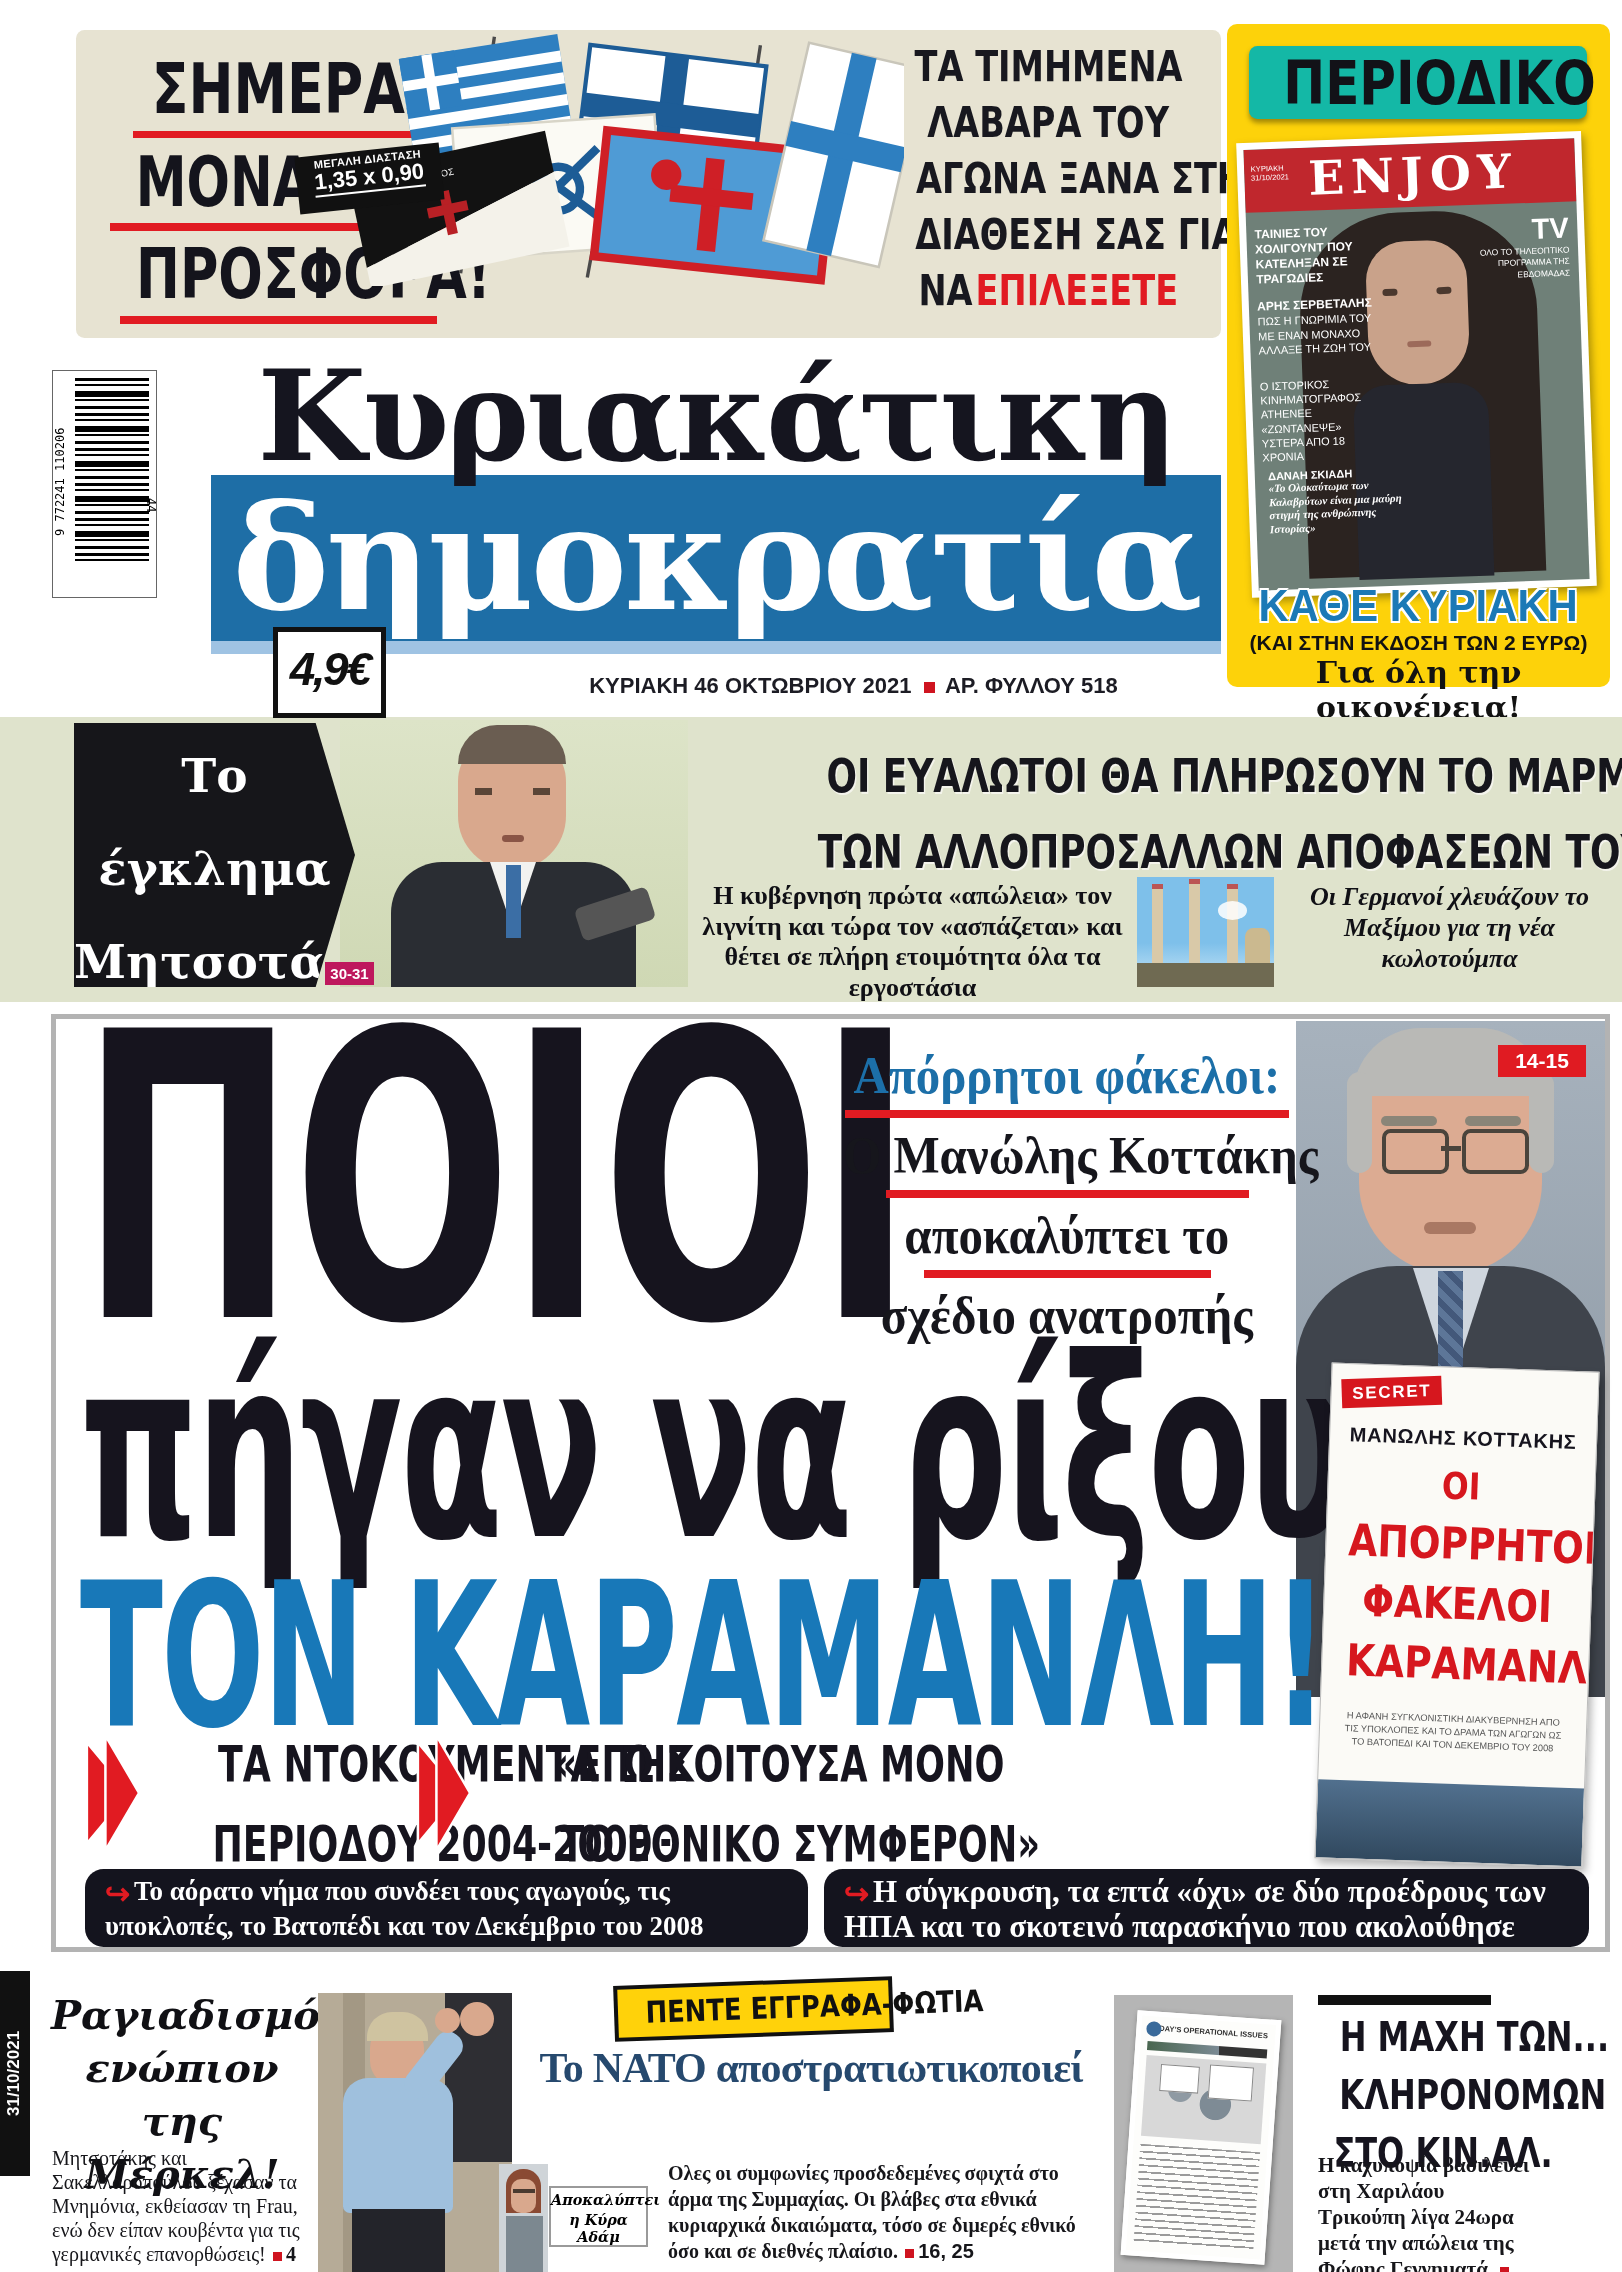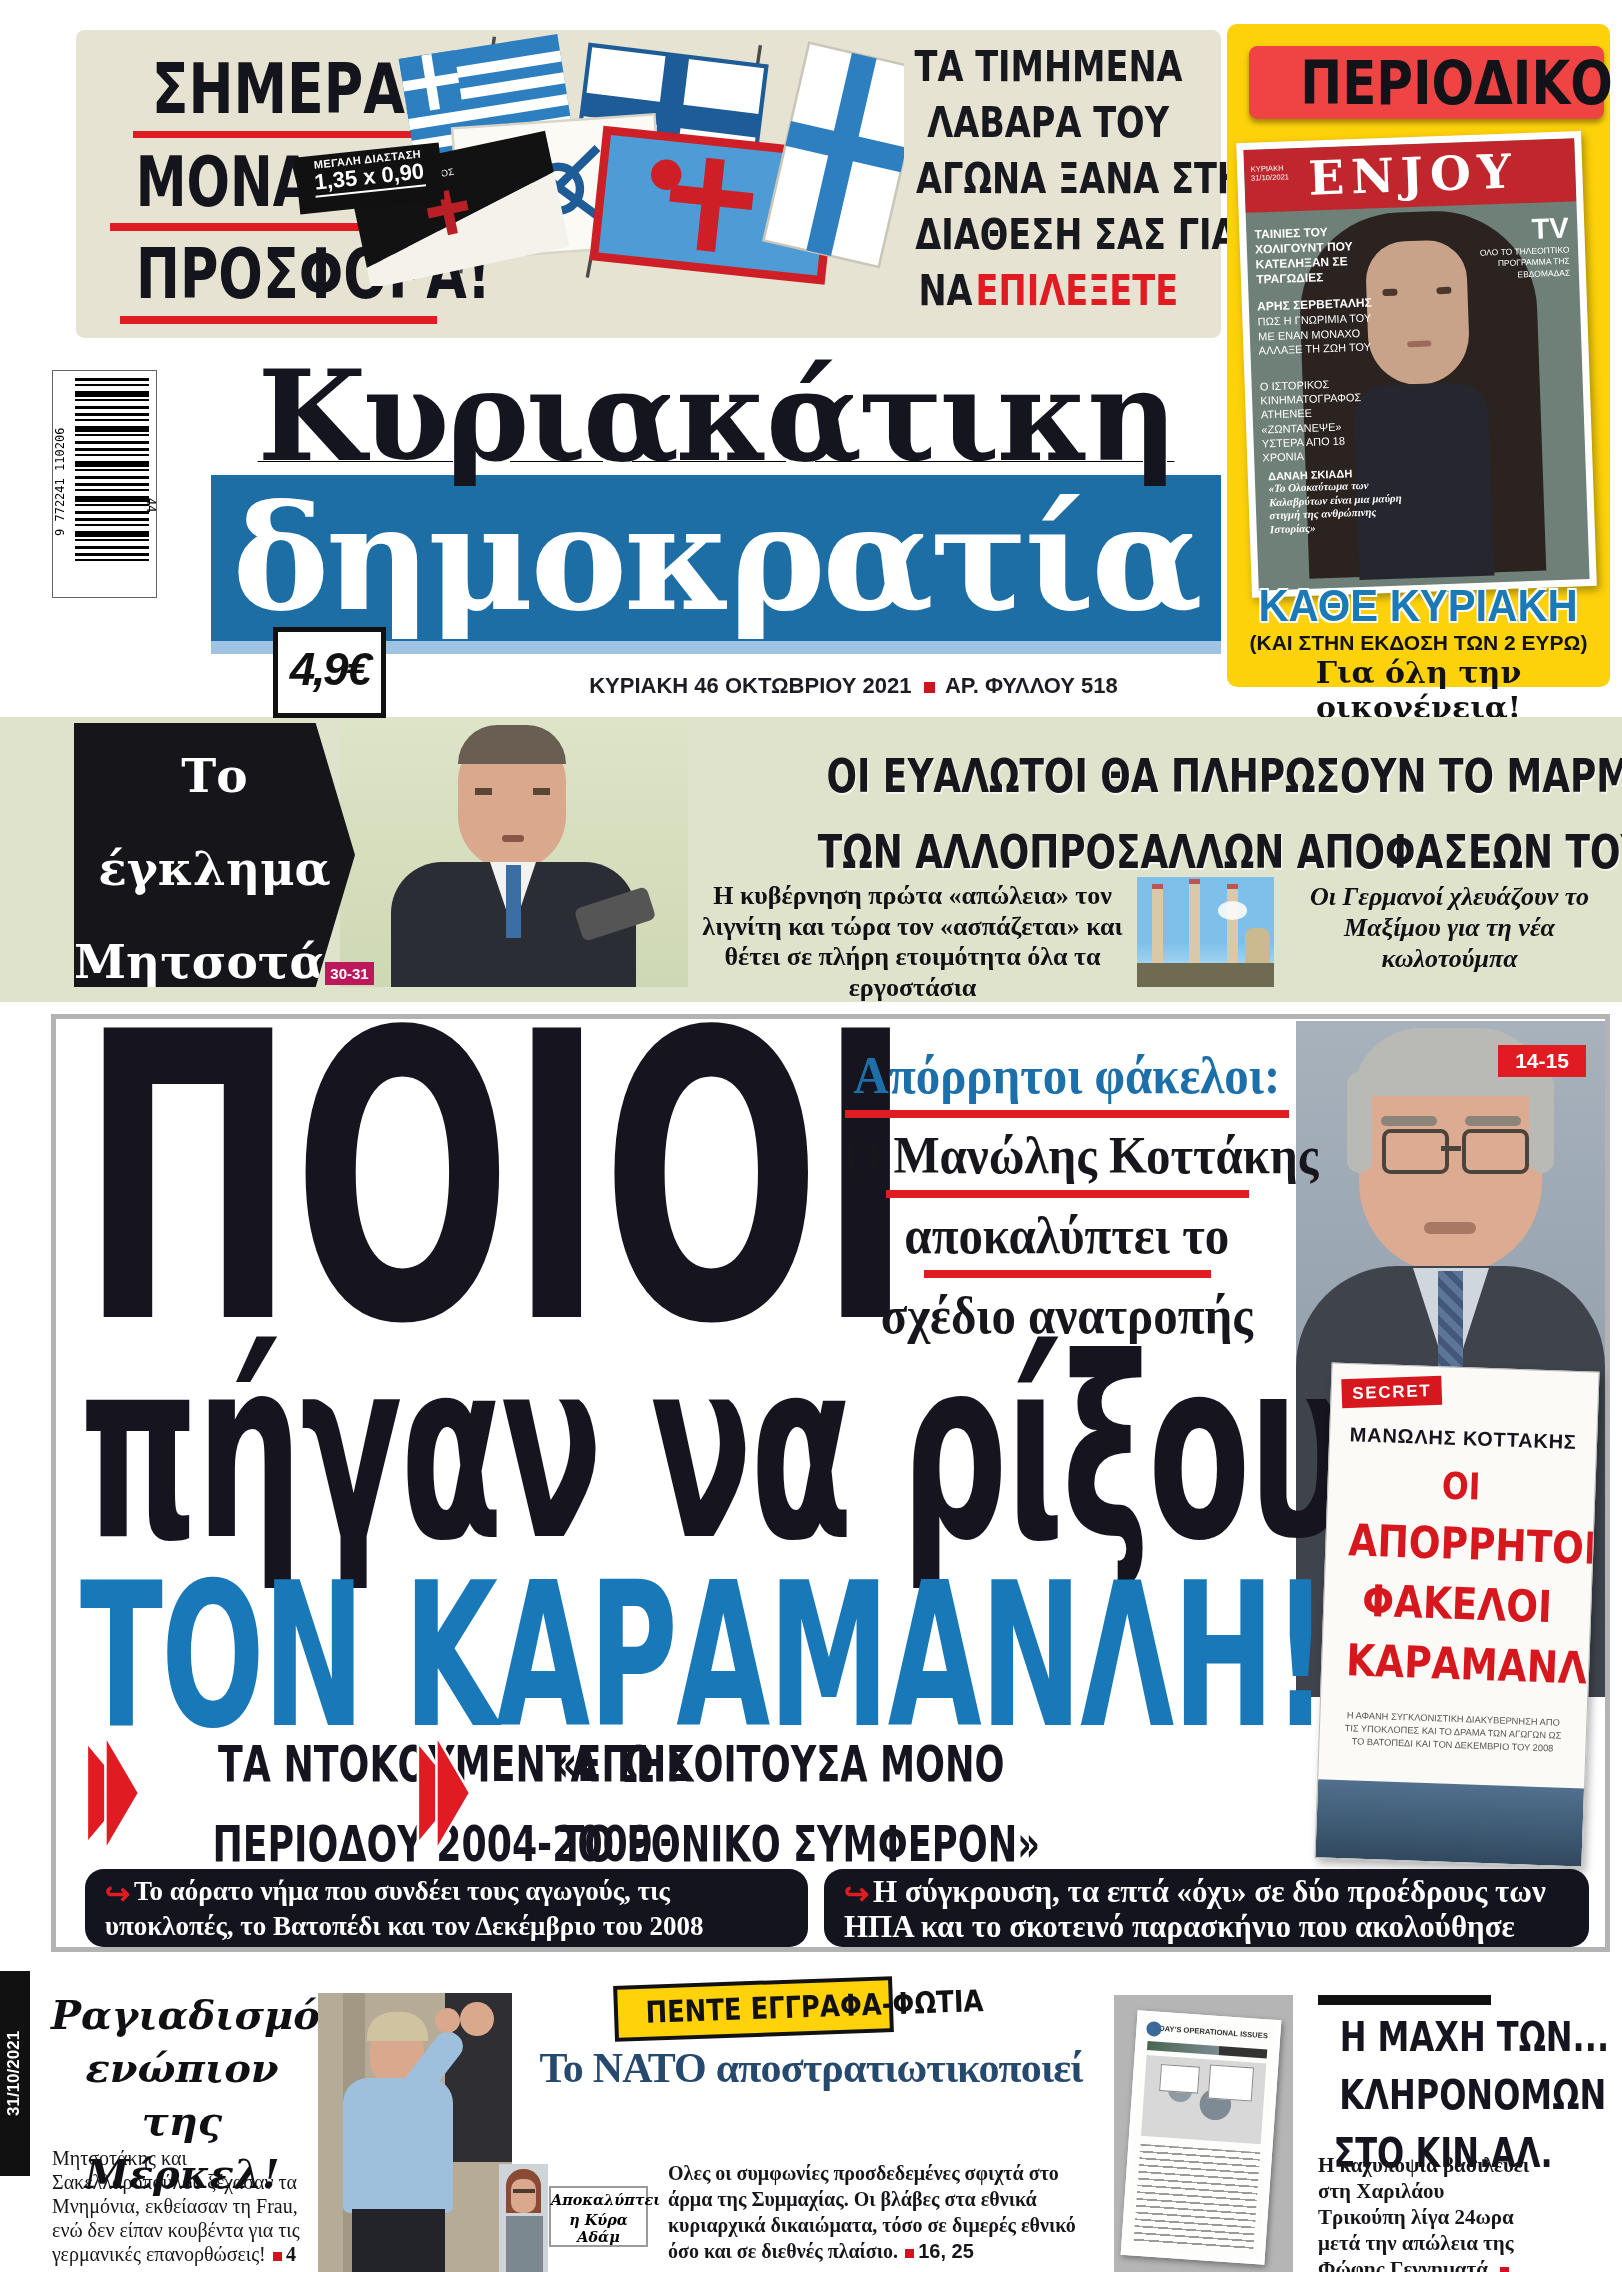--- a/index.html
+++ b/index.html
@@ -95,21 +95,21 @@
     <span class="sx cnd" style="font-size:42px;transform:scaleX(.8);color:#18181f;">ΔΙΑΘΕΣΗ ΣΑΣ ΓΙΑ</span><br>
     <span class="sx" style="transform:scaleX(.8);">
       <span class="cnd" style="font-size:42px;color:#18181f;">ΝΑ</span>
       <span class="cnd" style="font-size:42px;color:#e11b22;">ΕΠΙΛΕΞΕΤΕ</span>
     </span>
   </div>
 </div>
 
 <div class="abs" style="left:1227px;top:24px;width:383px;height:663px;background:#fdd20a;border-radius:10px;"></div>
 
-<div class="abs ctr" style="left:1249px;top:46px;width:338px;height:73px;background:#ef4444;border-radius:8.5px;box-shadow:0 3.4px 5px rgba(0,0,0,.35);padding-left:17px;">
+<div class="abs ctr" style="left:1249px;top:46px;width:338px;height:73px;background:#14b8a6;border-radius:8.5px;box-shadow:0 3.4px 5px rgba(0,0,0,.35);">
   <span class="sx cnd" style="font-size:61px;transform:scaleX(.82);color:#121218;line-height:73px;">ΠΕΡΙΟΔΙΚΟ</span>
 </div>
 
 <div class="abs" style="left:1244px;top:137px;width:331px;height:441px;background:#fff;padding:6.8px;transform:rotate(-2deg);
             box-shadow:2.5px 4.2px 8.5px rgba(0,0,0,.35);">
   <div style="position:relative;width:100%;height:100%;background:#6f8078;overflow:hidden;">
 
     <div class="abs" style="left:0;top:0;width:100%;height:63px;background:#c0272d;">
       <span class="abs" style="left:6.8px;top:15px;width:59px;font-size:7.6px;color:#fff;line-height:1.2;">ΚΥΡΙΑΚΗ 31/10/2021</span>
       <span class="abs dserif ctr" style="left:59px;top:3.4px;width:220px;font-size:47px;color:#fff;letter-spacing:6.8px;">ENJOY</span>
@@ -151,21 +151,21 @@
 
 <div class="abs" style="left:52px;top:370px;width:103px;height:226px;background:#fff;border:1.7px solid #666;">
   <span class="abs" style="left:0px;top:8.5px;font-size:12px;font-family:'DejaVu Sans Mono',monospace;
                writing-mode:vertical-rl;transform:rotate(180deg);height:203px;text-align:center;">9 772241 110206</span>
   <div class="abs" style="left:22px;top:6.8px;width:74px;height:186px;
               background:repeating-linear-gradient(180deg,#000 0 3.4px,#fff 3.4px 6px,#000 6px 7.6px,#fff 7.6px 12.7px,#000 12.7px 18.6px,#fff 18.6px 21px,#000 21px 23px,#fff 23px 28px,#000 28px 31px,#fff 31px 35px);"></div>
   <span class="abs" style="right:-1.7px;top:127px;font-size:12px;font-family:'DejaVu Sans Mono',monospace;
                writing-mode:vertical-rl;">44</span>
 </div>
 
-<div class="abs ctr dserif" style="left:211px;top:353px;width:1010px;height:127px;z-index:3;text-decoration:underline;">
+<div class="abs ctr dserif" style="left:211px;top:353px;width:1010px;height:127px;z-index:3;">
   <span style="font-size:125px;color:#15151f;line-height:127px;letter-spacing:-3.4px;">Κυριακάτικη</span>
 </div>
 <div class="abs" style="left:211px;top:475px;width:1010px;height:166px;background:#1e6ea6;z-index:2;"></div>
 <div class="abs" style="left:211px;top:641px;width:1010px;height:12.7px;background:#9fc3e3;z-index:2;"></div>
 <div class="abs ctr dserif" style="left:211px;top:480px;width:1010px;z-index:3;">
   <span style="font-size:145px;color:#fff;line-height:156px;letter-spacing:-3.4px;">δημοκρατία</span>
 </div>
 
 <div class="abs ctr" style="left:273px;top:627px;width:103px;height:81px;background:#fff;border:5px solid #111;z-index:4;">
   <span style="font-size:46px;font-weight:bold;font-style:italic;line-height:74px;letter-spacing:-2.5px;color:#111;">4,9€</span>

